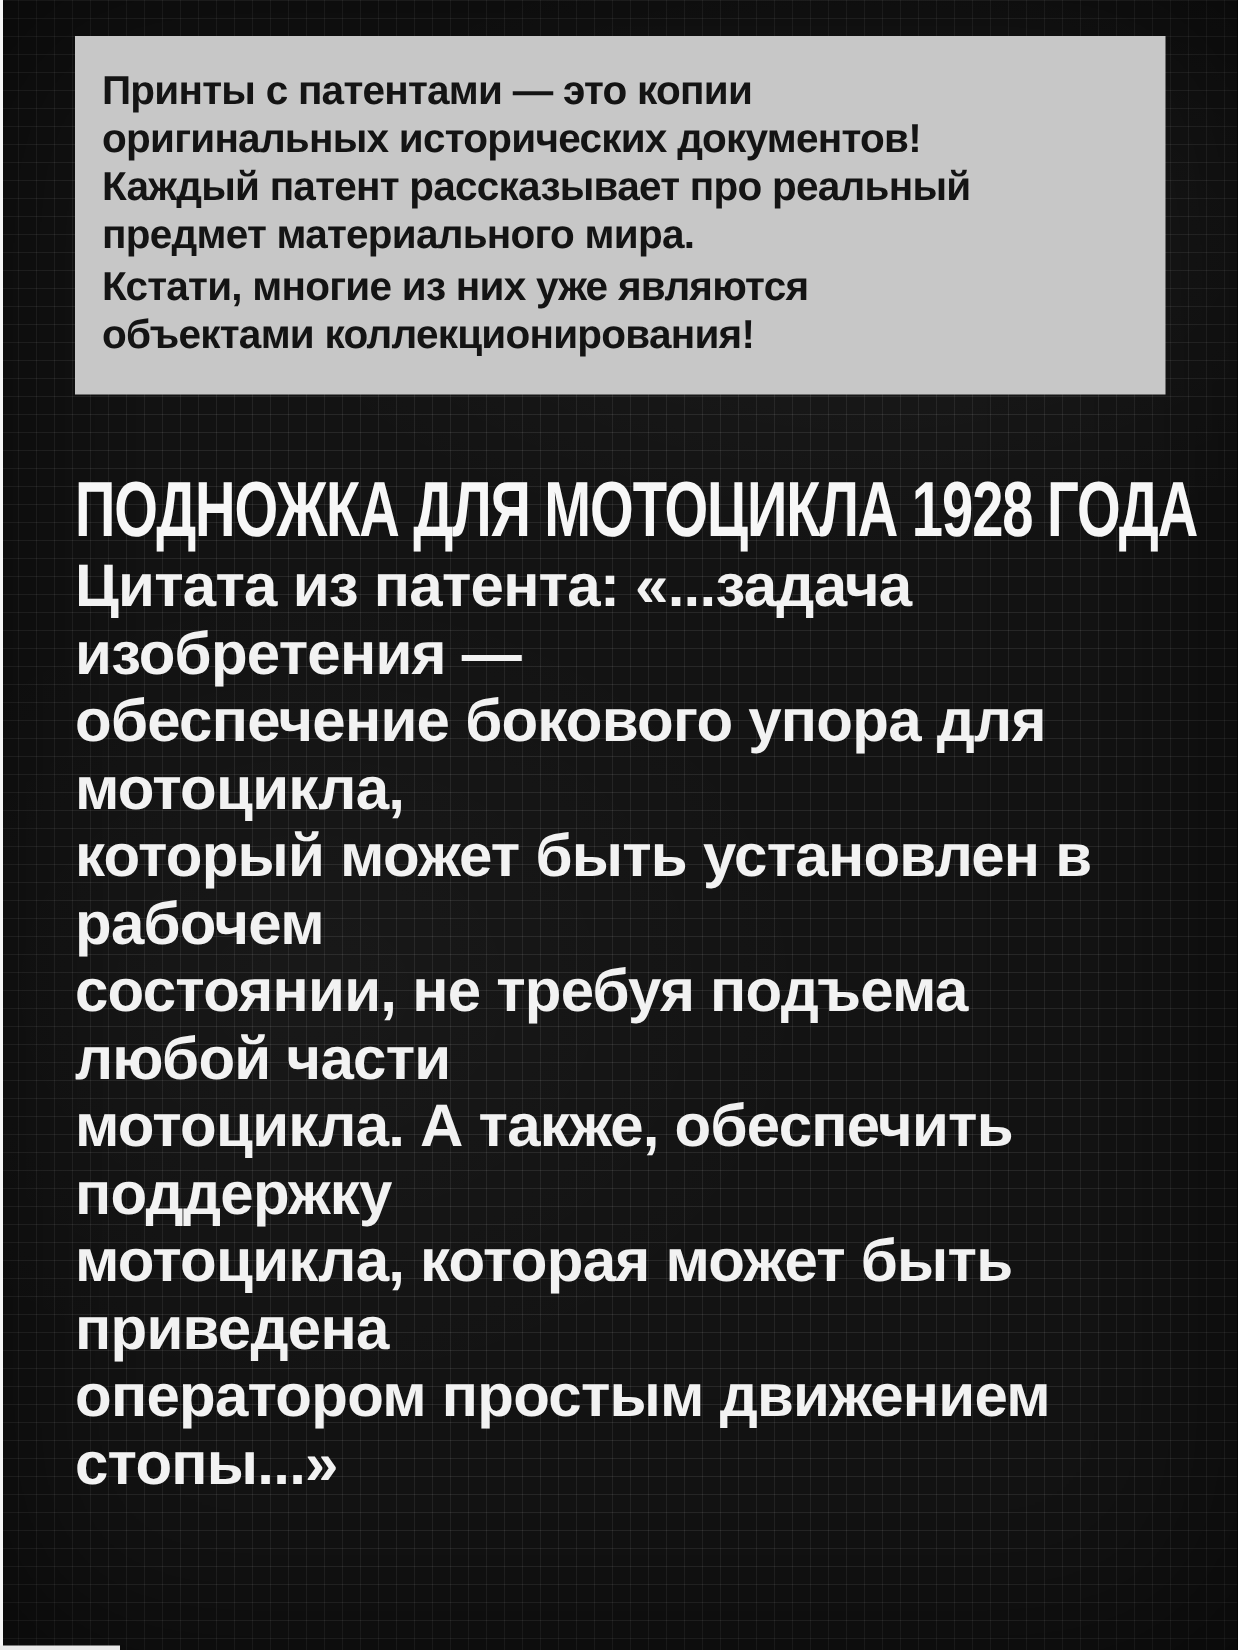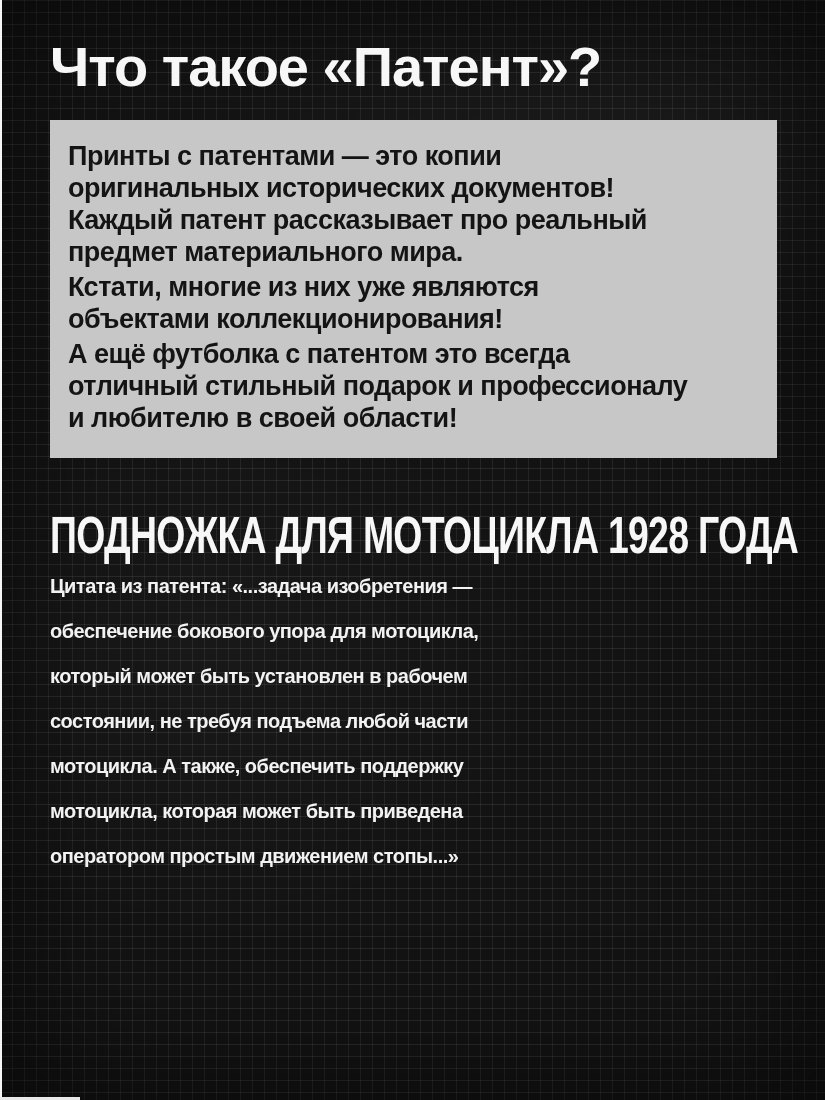--- a/index.html
+++ b/index.html
@@ -71,49 +71,45 @@
     font-size: 52px;
     line-height: 54px;
     letter-spacing: -1px;
     transform: scaleX(0.72);
     transform-origin: left center;
     white-space: nowrap;
     color: #f7f7f7;
   }
   .quote {
     margin: 2px 0 0 0;
-    font-size: 20px;
+    font-size: 40px;
     line-height: 45px;
     letter-spacing: -0.5px;
     white-space: pre-line;
     color: #f2f2f2;
   }
 </style>
 </head>
 <body>
 
 <div class="page">
   <div class="edge-left"></div>
   <div class="edge-bottom-left"></div>
 
   <div class="content">
 
-    <h1 class="page-title">Что такое «Патент»?</h1>
 
 
     <div class="highlight-box">
       <p>Принты с патентами — это копии
 оригинальных исторических документов!
 Каждый патент рассказывает про реальный
 предмет материального мира.</p>
       <p>Кстати, многие из них уже являются
 объектами коллекционирования!</p>
-      <p>А ещё футболка с патентом это всегда
-отличный стильный подарок и профессионалу
-и любителю в своей области!</p>
     </div>
 
     <h2 class="section-heading">ПОДНОЖКА ДЛЯ МОТОЦИКЛА 1928 ГОДА</h2>
 
     <p class="quote">Цитата из патента: «...задача изобретения —
 обеспечение бокового упора для мотоцикла,
 который может быть установлен в рабочем
 состоянии, не требуя подъема любой части
 мотоцикла. А также, обеспечить поддержку
 мотоцикла, которая может быть приведена

